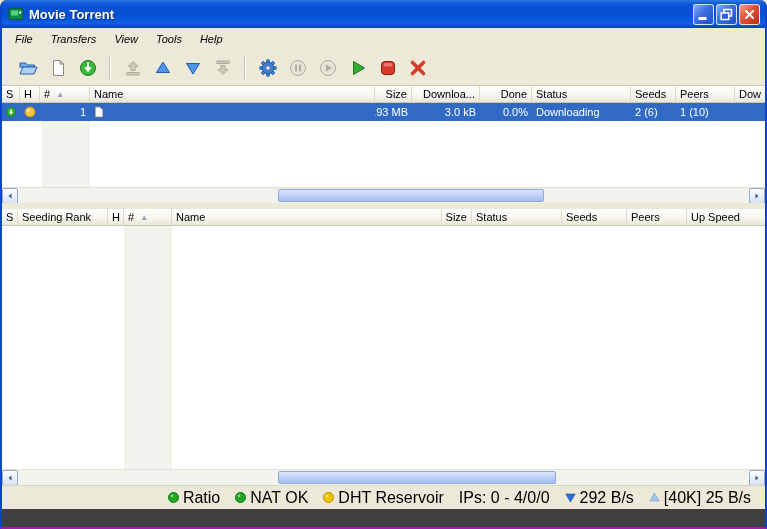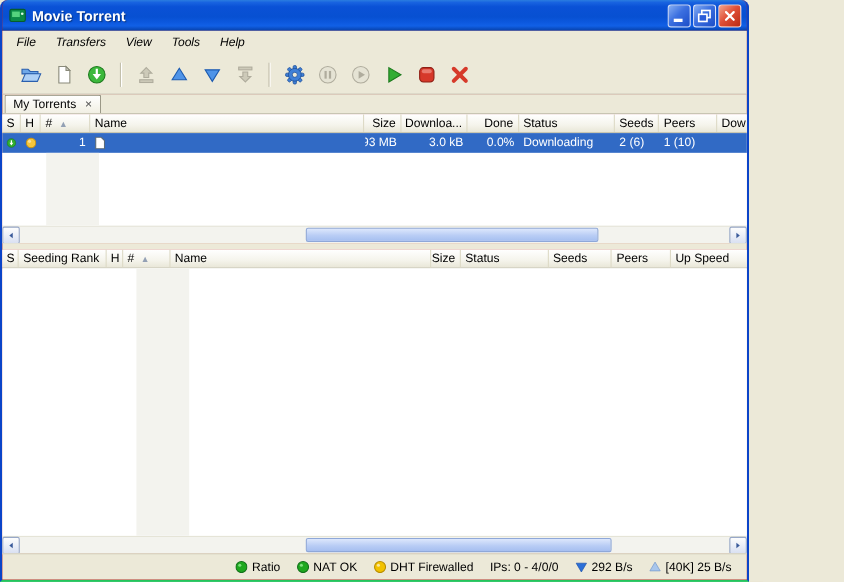--- a/index.html
+++ b/index.html
@@ -1,21 +1,21 @@
 <!DOCTYPE html>
 <html><head>
 <meta charset="utf-8">
 <style>
   * { box-sizing: border-box; margin: 0; padding: 0; }
   html,body { width:767px; height:529px; font-family:"Liberation Sans", sans-serif; background:#ece9d8; }
   .window{
-    width:681px; height:529px;
-    border-left:2px solid #0b44c8; border-right:2px solid #0b44c8; border-bottom:2px solid #22c55e;
+    width:767px; height:529px;
+    border-left:2px solid #0b44c8; border-right:2px solid #0b44c8; border-bottom:2px solid #a21caf;
     border-radius:7px 7px 0 0; overflow:hidden;
-    display:flex; flex-direction:column; background:#b91c1c;
+    display:flex; flex-direction:column; background:#404040;
   }
   
   .titlebar{
     height:28px; flex:0 0 28px; display:flex; align-items:center; padding:0 5px 0 6px; gap:5px;
     background:linear-gradient(180deg,#2a7de0 0%,#1863e0 8%,#0a51d6 22%,#0750d2 55%,#0c58de 72%,#1160e6 84%,#0846b4 97%);
   }
   .title-text{ flex:1; color:#fff; font-weight:bold; font-size:13px; text-shadow:1px 1px 1px #0a3480; white-space:nowrap; overflow:hidden;}
   .win-btns{ display:flex; gap:2px; }
   .wb{ width:21px; height:21px; border:1px solid rgba(255,255,255,.75); border-radius:3px; display:flex; align-items:center; justify-content:center; padding:0; cursor:default;}
   .wb.minb,.wb.maxb{ background:linear-gradient(135deg,#86aef2 0%,#3b6fe0 45%,#1c4ec8 100%); }
@@ -62,21 +62,21 @@
            background:linear-gradient(180deg,#fdfdfd,#d9e0f2); border:1px solid #98a8c8; border-radius:2px; }
   .sb-track{ flex:1; position:relative; }
   .sb-thumb{ position:absolute; top:1px; bottom:1px; border:1px solid #8fa8d8; border-radius:2px;
              background:linear-gradient(180deg,#dde7fc,#b9cdf5 55%,#a6bff0); }
   .thumb-dl{ left:260px; width:266px; }
   .thumb-sd{ left:260px; width:278px; }
   
   .splitter{ height:6px; flex:0 0 6px; background:#ece9d8; }
   
   .statusbar{ height:24px; flex:0 0 24px; display:flex; align-items:center; justify-content:flex-end;
-              gap:15px; padding-right:14px; background:#ece9d8; border-top:1px solid #d8d5c2; font-size:11px; }
+              gap:15px; padding-right:14px; background:#ece9d8; border-top:1px solid #d8d5c2; font-size:16px; }
   .sb-item{ display:flex; align-items:center; gap:4px; white-space:nowrap; }
 </style>
 </head>
 <body>
 
 <div class="window">
 
   <div class="titlebar">
     <svg width="16" height="16" viewBox="0 0 16 16">
       <rect x="1" y="2.5" width="14" height="11" rx="1.5" fill="#0c8a46" stroke="#065c2d"></rect>
@@ -192,26 +192,20 @@
         <rect x="5.5" y="5" width="9" height="3.5" rx="1.7" fill="#ee8a7e" opacity="0.8"></rect>
       </svg>
     </button>
     <button class="tb">
       <svg width="20" height="20" viewBox="0 0 20 20">
         <path d="M4.5 4.5 L15.5 15.5 M15.5 4.5 L4.5 15.5" stroke="#d63a2a" stroke-width="3.6" stroke-linecap="round"></path>
       </svg>
     </button>
   </div>
 
-  <div class="tabbar">
-    <div class="tab">
-      <span>My Torrents</span>
-      <span class="tab-close">×</span>
-    </div>
-  </div>
 
   <div class="pane pane-downloads">
     <div class="lheader">
       <div class="hc c0 al">
           <span>S</span>
         </div>
       <div class="hc c1 al">
           <span>H</span>
         </div>
       <div class="hc c2 al">
@@ -365,21 +359,21 @@
           <circle cx="5.5" cy="5.5" r="5" fill="#1fa81f" stroke="#12701a"></circle>
           <circle cx="4" cy="3.8" r="1.4" fill="#7fe07f"></circle>
         </svg>
       <span>NAT OK</span>
     </span>
     <span class="sb-item">
       <svg width="11" height="11" viewBox="0 0 11 11">
           <circle cx="5.5" cy="5.5" r="5" fill="#f2c200" stroke="#b88d00"></circle>
           <circle cx="4" cy="3.8" r="1.4" fill="#fae7a0"></circle>
         </svg>
-      <span>DHT Firewalled</span>
+      <span>DHT Reservoir</span>
     </span>
     <span class="sb-item">
       <span>IPs: 0 - 4/0/0</span>
     </span>
     <span class="sb-item">
       <svg width="11" height="11" viewBox="0 0 11 11">
           <path d="M5.5 10 L0.8 2 H10.2 Z" fill="#2b6fd8" stroke="#1a4fa8" stroke-width="0.6"></path>
         </svg>
       <span>292 B/s</span>
     </span>

